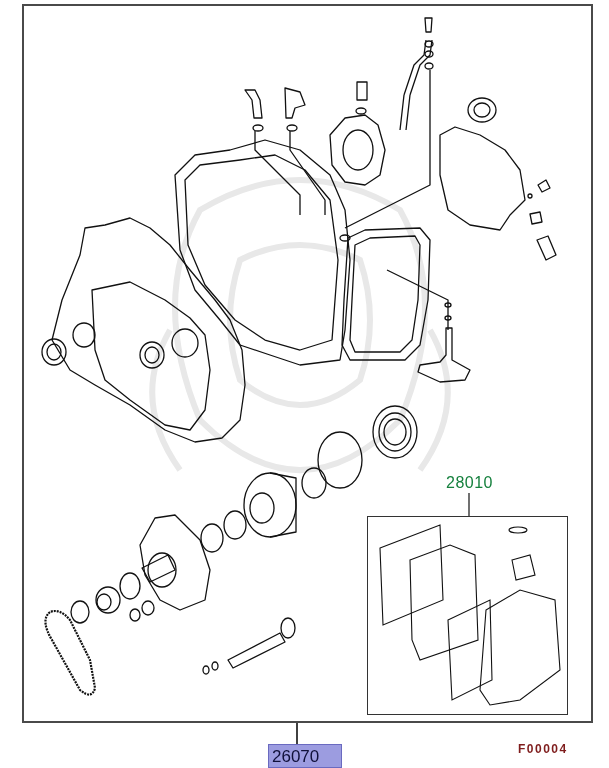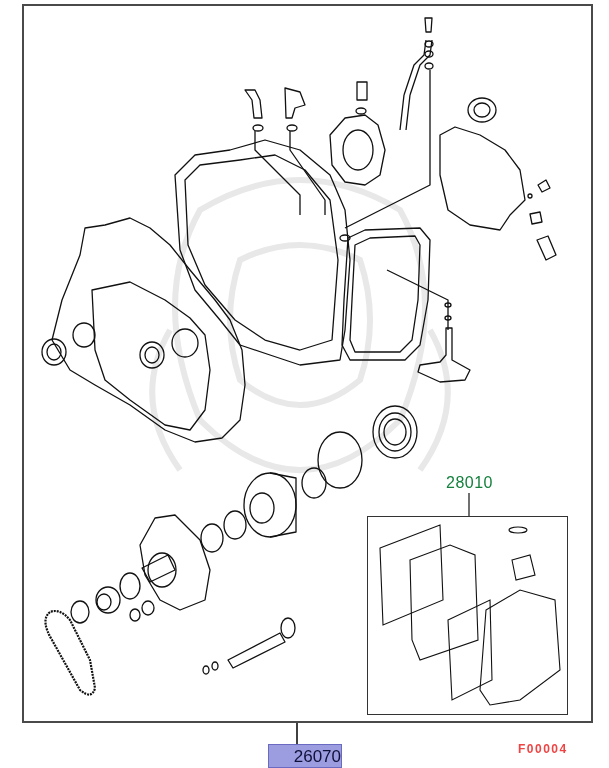--- a/index.html
+++ b/index.html
@@ -5,23 +5,23 @@
   html, body { margin: 0; padding: 0; background: #ffffff; }
   body { width: 609px; height: 768px; position: relative; overflow: hidden;
          font-family: "Liberation Sans", "DejaVu Sans", sans-serif; }
   .frame { position: absolute; left: 22px; top: 4px; width: 571px; height: 719px;
            border: 2px solid #4a4a4a; box-sizing: border-box; }
   .diagram-svg { position: absolute; left: 0; top: 0; }
   .callout-label { position: absolute; font-size: 16px; color: #15803d; letter-spacing: 0.5px; }
   .part-label-box { position: absolute; left: 268px; top: 744px; width: 74px; height: 24px;
                     background: #9c9ce0; border: 1px solid #6a6ac0; box-sizing: border-box;
                     color: #10103a; font-size: 17px; line-height: 23px; padding-left: 3px;
-                    cursor: pointer; text-align: right; }
+                    cursor: pointer; }
   .fig-code { position: absolute; left: 518px; top: 742px; font-size: 12px; font-weight: bold;
-              letter-spacing: 1.5px; color: #ef4444; }
+              letter-spacing: 1.5px; color: #7f1d1d; }
   .kit-box { position: absolute; left: 367px; top: 516px; width: 201px; height: 199px;
              border: 1.5px solid #333; box-sizing: border-box; }
 </style>
 </head>
 <body>
 
 <div class="frame"></div>
 
 <svg class="diagram-svg" width="609" height="768" viewBox="0 0 609 768" xmlns="http://www.w3.org/2000/svg">
 

